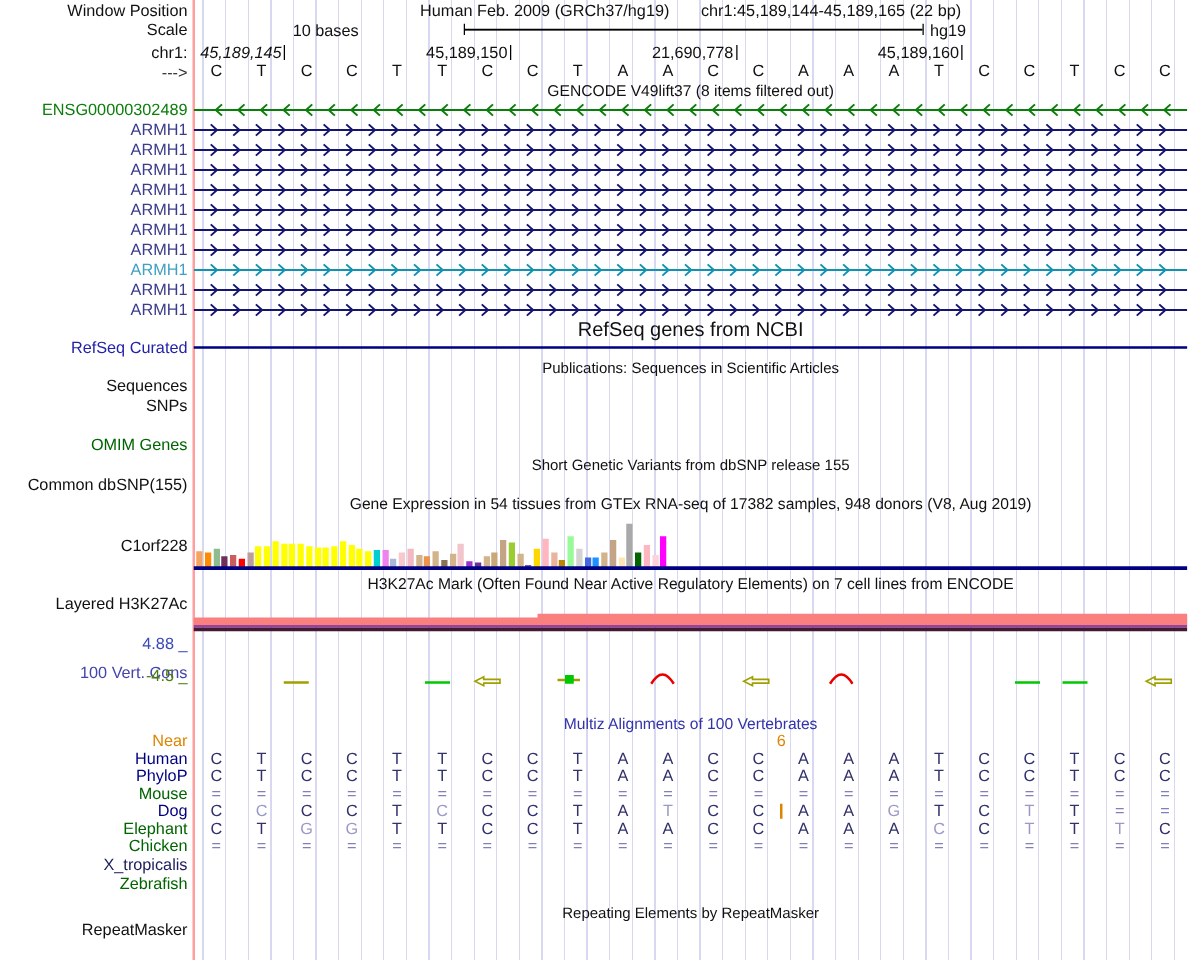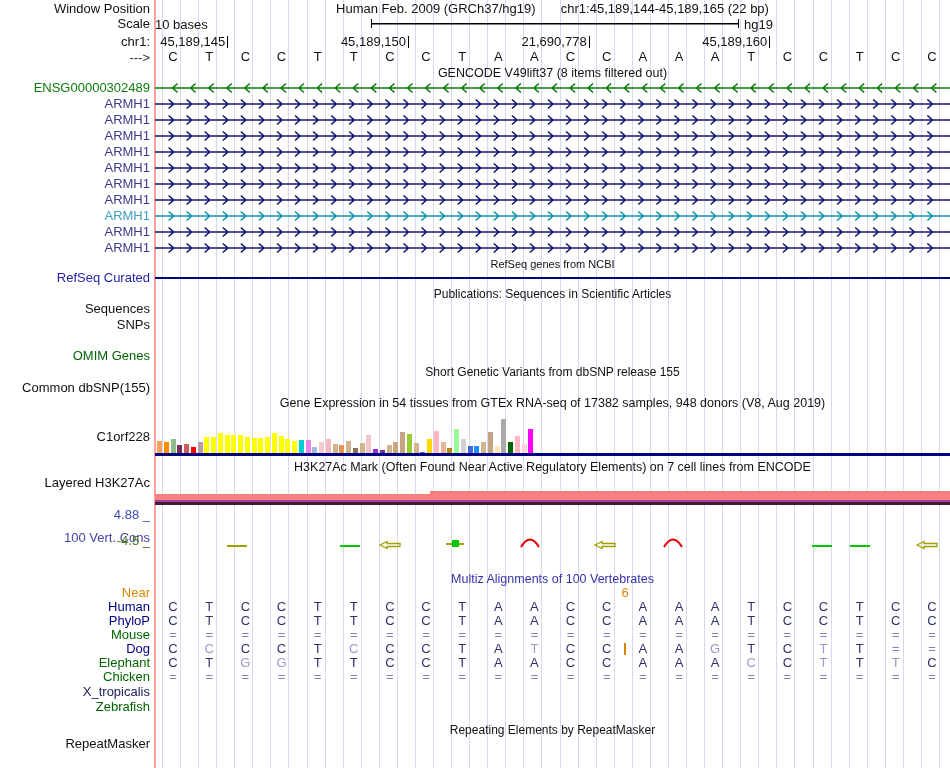--- a/index.html
+++ b/index.html
@@ -39,27 +39,27 @@
   <div id="edge-line"></div>
 
   <div class="lbl" style="top:2px">Window Position</div>
   <div class="ctitle" style="top:2px;font-size:13px">
     <span>Human Feb. 2009 (GRCh37/hg19)</span>
     <span style="display:inline-block;width:18px"></span>
     <span>chr1:45,189,144-45,189,165 (22 bp)</span>
   </div>
 
   <div class="lbl" style="top:17px">Scale</div>
-  <div class="abs" style="top:17px;left:155px;width:211px;text-align:left">10 bases</div>
+  <div class="abs" style="top:17px;left:155px;width:211px;text-align:center">10 bases</div>
   <div id="scale-bar" style="left:371px;top:19px;width:366px"></div>
   <div class="abs" style="top:17px;left:744px">hg19</div>
 
   <div class="lbl" style="top:35px">chr1:</div>
   <div id="ruler">
-      <div class="tick-num" style="left: 225.273px; top: 35px;">45,189,145</div>
+      <div class="tick-num" style="left: 225.273px; top: 35px; font-style: italic;">45,189,145</div>
       <div class="tick-line" style="left: 227.273px; top: 36px;"></div>
       <div class="tick-num" style="left: 405.955px; top: 35px;">45,189,150</div>
       <div class="tick-line" style="left: 407.955px; top: 36px;"></div>
       <div class="tick-num" style="left: 586.636px; top: 35px;">21,690,778</div>
       <div class="tick-line" style="left: 588.636px; top: 36px;"></div>
       <div class="tick-num" style="left: 767.318px; top: 35px;">45,189,160</div>
       <div class="tick-line" style="left: 769.318px; top: 36px;"></div>
     </div>
 
   <div class="lbl" style="top:51px;color:#333">---&gt;</div>
@@ -129,21 +129,21 @@
       <div class="gene-label" style="top: 225px; color: rgb(60, 60, 140);">ARMH1</div>
       <svg width="795" height="14" class="gene-svg" style="top: 225px;">
         <path d="M0 7 H795 M13.6 2.5 L18.6 7 L13.6 11.5 M31.6 2.5 L36.6 7 L31.6 11.5 M49.7 2.5 L54.7 7 L49.7 11.5 M67.8 2.5 L72.8 7 L67.8 11.5 M85.8 2.5 L90.8 7 L85.8 11.5 M103.9 2.5 L108.9 7 L103.9 11.5 M122.0 2.5 L127.0 7 L122.0 11.5 M140.0 2.5 L145.0 7 L140.0 11.5 M158.1 2.5 L163.1 7 L158.1 11.5 M176.2 2.5 L181.2 7 L176.2 11.5 M194.2 2.5 L199.2 7 L194.2 11.5 M212.3 2.5 L217.3 7 L212.3 11.5 M230.4 2.5 L235.4 7 L230.4 11.5 M248.5 2.5 L253.5 7 L248.5 11.5 M266.5 2.5 L271.5 7 L266.5 11.5 M284.6 2.5 L289.6 7 L284.6 11.5 M302.7 2.5 L307.7 7 L302.7 11.5 M320.7 2.5 L325.7 7 L320.7 11.5 M338.8 2.5 L343.8 7 L338.8 11.5 M356.9 2.5 L361.9 7 L356.9 11.5 M374.9 2.5 L379.9 7 L374.9 11.5 M393.0 2.5 L398.0 7 L393.0 11.5 M411.1 2.5 L416.1 7 L411.1 11.5 M429.1 2.5 L434.1 7 L429.1 11.5 M447.2 2.5 L452.2 7 L447.2 11.5 M465.3 2.5 L470.3 7 L465.3 11.5 M483.3 2.5 L488.3 7 L483.3 11.5 M501.4 2.5 L506.4 7 L501.4 11.5 M519.5 2.5 L524.5 7 L519.5 11.5 M537.5 2.5 L542.5 7 L537.5 11.5 M555.6 2.5 L560.6 7 L555.6 11.5 M573.7 2.5 L578.7 7 L573.7 11.5 M591.8 2.5 L596.8 7 L591.8 11.5 M609.8 2.5 L614.8 7 L609.8 11.5 M627.9 2.5 L632.9 7 L627.9 11.5 M646.0 2.5 L651.0 7 L646.0 11.5 M664.0 2.5 L669.0 7 L664.0 11.5 M682.1 2.5 L687.1 7 L682.1 11.5 M700.2 2.5 L705.2 7 L700.2 11.5 M718.2 2.5 L723.2 7 L718.2 11.5 M736.3 2.5 L741.3 7 L736.3 11.5 M754.4 2.5 L759.4 7 L754.4 11.5 M772.4 2.5 L777.4 7 L772.4 11.5 " stroke="#151570" stroke-width="1.6" fill="none"></path>
       </svg>
       <div class="gene-label" style="top: 241px; color: rgb(60, 60, 140);">ARMH1</div>
       <svg width="795" height="14" class="gene-svg" style="top: 241px;">
         <path d="M0 7 H795 M13.6 2.5 L18.6 7 L13.6 11.5 M31.6 2.5 L36.6 7 L31.6 11.5 M49.7 2.5 L54.7 7 L49.7 11.5 M67.8 2.5 L72.8 7 L67.8 11.5 M85.8 2.5 L90.8 7 L85.8 11.5 M103.9 2.5 L108.9 7 L103.9 11.5 M122.0 2.5 L127.0 7 L122.0 11.5 M140.0 2.5 L145.0 7 L140.0 11.5 M158.1 2.5 L163.1 7 L158.1 11.5 M176.2 2.5 L181.2 7 L176.2 11.5 M194.2 2.5 L199.2 7 L194.2 11.5 M212.3 2.5 L217.3 7 L212.3 11.5 M230.4 2.5 L235.4 7 L230.4 11.5 M248.5 2.5 L253.5 7 L248.5 11.5 M266.5 2.5 L271.5 7 L266.5 11.5 M284.6 2.5 L289.6 7 L284.6 11.5 M302.7 2.5 L307.7 7 L302.7 11.5 M320.7 2.5 L325.7 7 L320.7 11.5 M338.8 2.5 L343.8 7 L338.8 11.5 M356.9 2.5 L361.9 7 L356.9 11.5 M374.9 2.5 L379.9 7 L374.9 11.5 M393.0 2.5 L398.0 7 L393.0 11.5 M411.1 2.5 L416.1 7 L411.1 11.5 M429.1 2.5 L434.1 7 L429.1 11.5 M447.2 2.5 L452.2 7 L447.2 11.5 M465.3 2.5 L470.3 7 L465.3 11.5 M483.3 2.5 L488.3 7 L483.3 11.5 M501.4 2.5 L506.4 7 L501.4 11.5 M519.5 2.5 L524.5 7 L519.5 11.5 M537.5 2.5 L542.5 7 L537.5 11.5 M555.6 2.5 L560.6 7 L555.6 11.5 M573.7 2.5 L578.7 7 L573.7 11.5 M591.8 2.5 L596.8 7 L591.8 11.5 M609.8 2.5 L614.8 7 L609.8 11.5 M627.9 2.5 L632.9 7 L627.9 11.5 M646.0 2.5 L651.0 7 L646.0 11.5 M664.0 2.5 L669.0 7 L664.0 11.5 M682.1 2.5 L687.1 7 L682.1 11.5 M700.2 2.5 L705.2 7 L700.2 11.5 M718.2 2.5 L723.2 7 L718.2 11.5 M736.3 2.5 L741.3 7 L736.3 11.5 M754.4 2.5 L759.4 7 L754.4 11.5 M772.4 2.5 L777.4 7 L772.4 11.5 " stroke="#151570" stroke-width="1.6" fill="none"></path>
       </svg>
     </div>
 
-  <div class="ctitle" style="top:258px;font-size:11px">RefSeq genes from NCBI</div>
+  <div class="ctitle" style="top:258px;font-size:16px">RefSeq genes from NCBI</div>
   <div class="lbl linkblue" style="top:271px">RefSeq Curated</div>
   <div class="abs" style="left:155px;top:277px;width:795px;height:2px;background:#000080"></div>
 
   <div class="ctitle" style="top:288px;font-size:12px">Publications: Sequences in Scientific Articles</div>
   <div class="lbl" style="top:302px">Sequences</div>
   <div class="lbl" style="top:318px">SNPs</div>
 
   <div class="lbl dgreen" style="top:349px">OMIM Genes</div>
 
   <div class="ctitle" style="top:366px;font-size:12px">Short Genetic Variants from dbSNP release 155</div>

